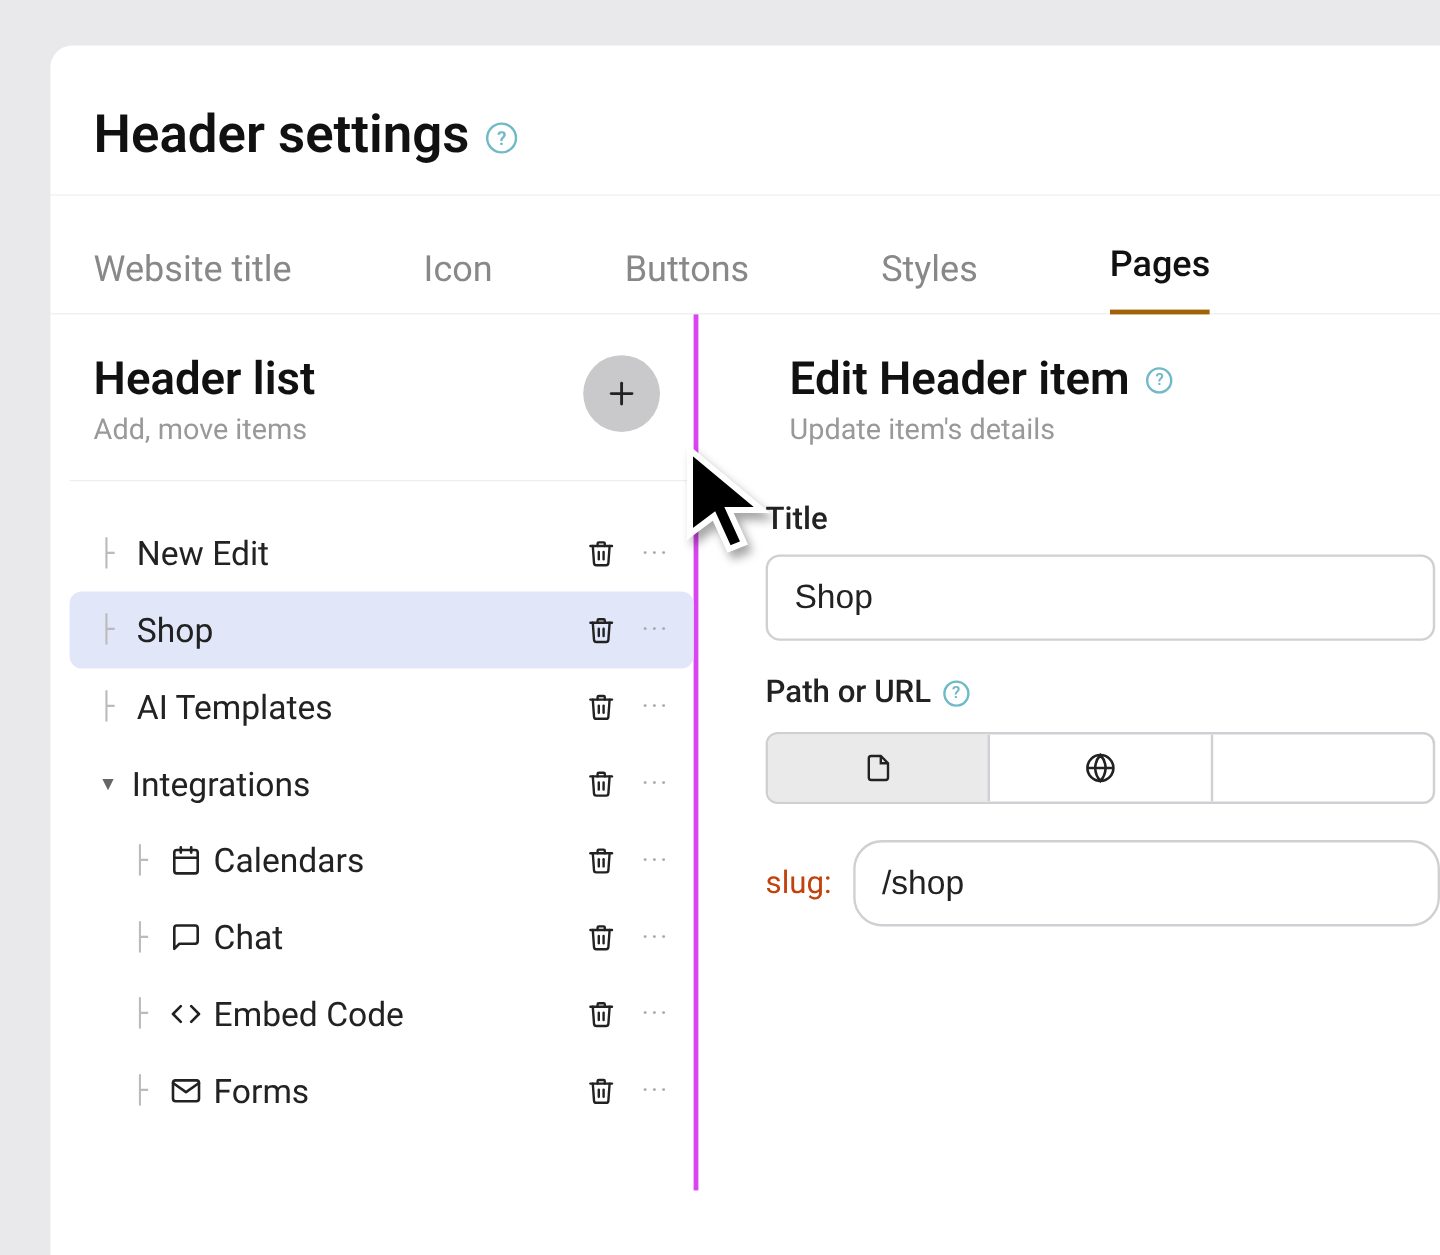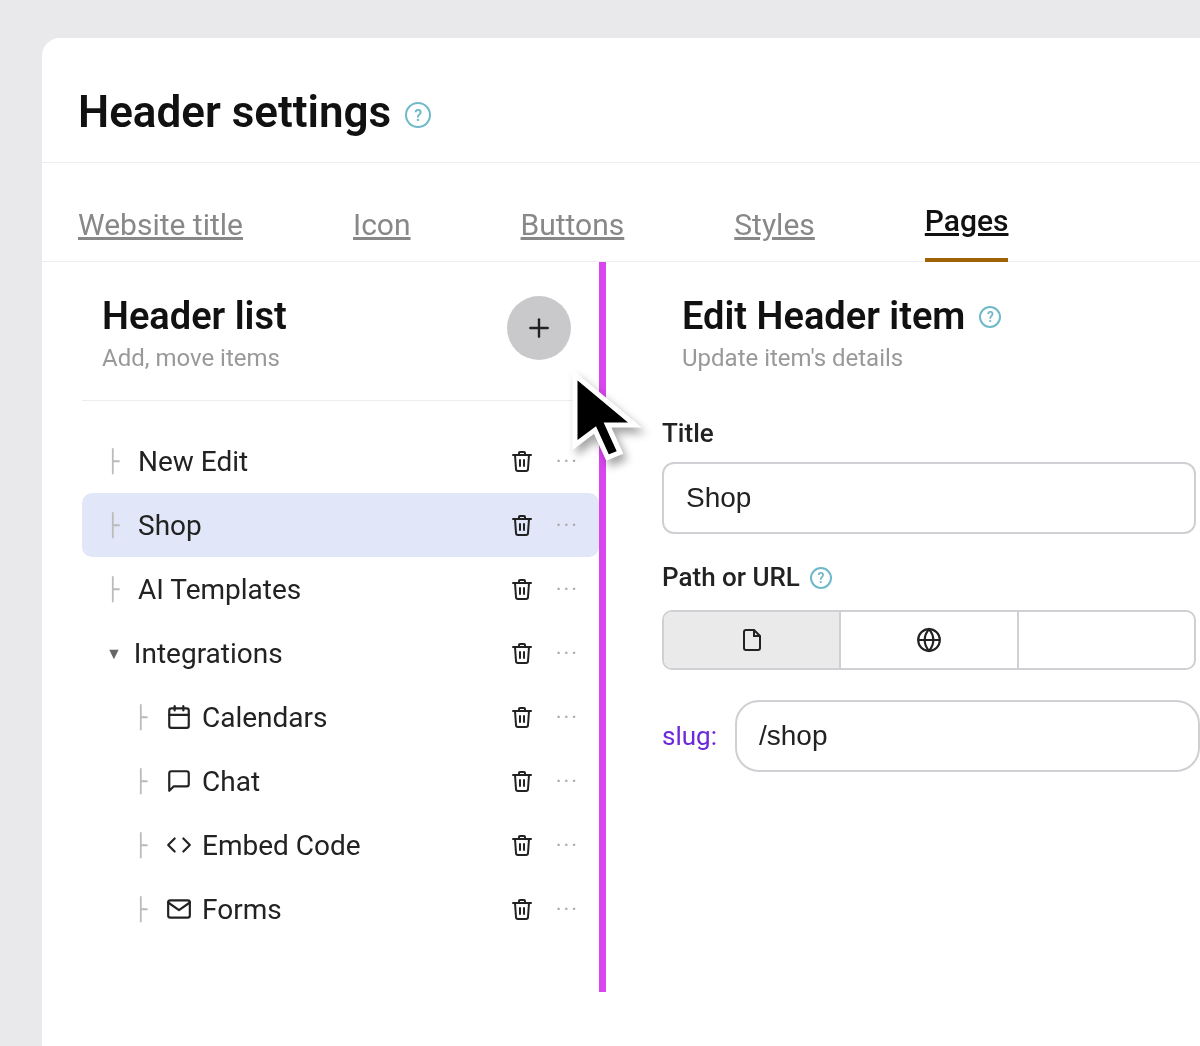--- a/index.html
+++ b/index.html
@@ -55,37 +55,35 @@
       padding: 40px 36px 0 36px;
       align-items: flex-end;
       border-bottom: 1px solid #eee;
     }
     .tab {
       font-size: 30px;
       color: #888;
       padding-bottom: 20px;
       cursor: pointer;
       margin-bottom: -1px;
-      text-decoration: underline;
     }
     .tab.active {
       color: #111;
       font-weight: 500;
       border-bottom: 4px solid #a16207;
     }
     .content {
       display: flex;
       height: calc(100% - 230px);
     }
     .left-col {
       flex: 0 0 540px;
-      border-right: 7px solid #d946ef;
+      border-right: 4px solid #d946ef;
       padding: 32px 0 0 16px;
       position: relative;
-      margin-left: 24px;
     }
     .right-col {
       flex: 1;
       padding: 32px 0 0 56px;
     }
     .section-header { padding: 0 20px 18px 20px; }
     .section-title {
       font-size: 38px;
       font-weight: 600;
       color: #111;
@@ -203,21 +201,21 @@
       cursor: pointer;
     }
     .segment:last-child { border-right: none; }
     .segment.active { background: #eaeaea; }
     .slug-row {
       display: flex;
       align-items: center;
       gap: 18px;
       margin-top: 30px;
     }
-    .slug-label { font-size: 26px; color: #6d28d9; }
+    .slug-label { font-size: 26px; color: #c2410c; }
     .slug-input {
       flex: 1;
       height: 72px;
       border: 2px solid #d0d0d4;
       border-radius: 24px;
       font-size: 28px;
       padding: 0 22px;
       color: #222;
     }
     

